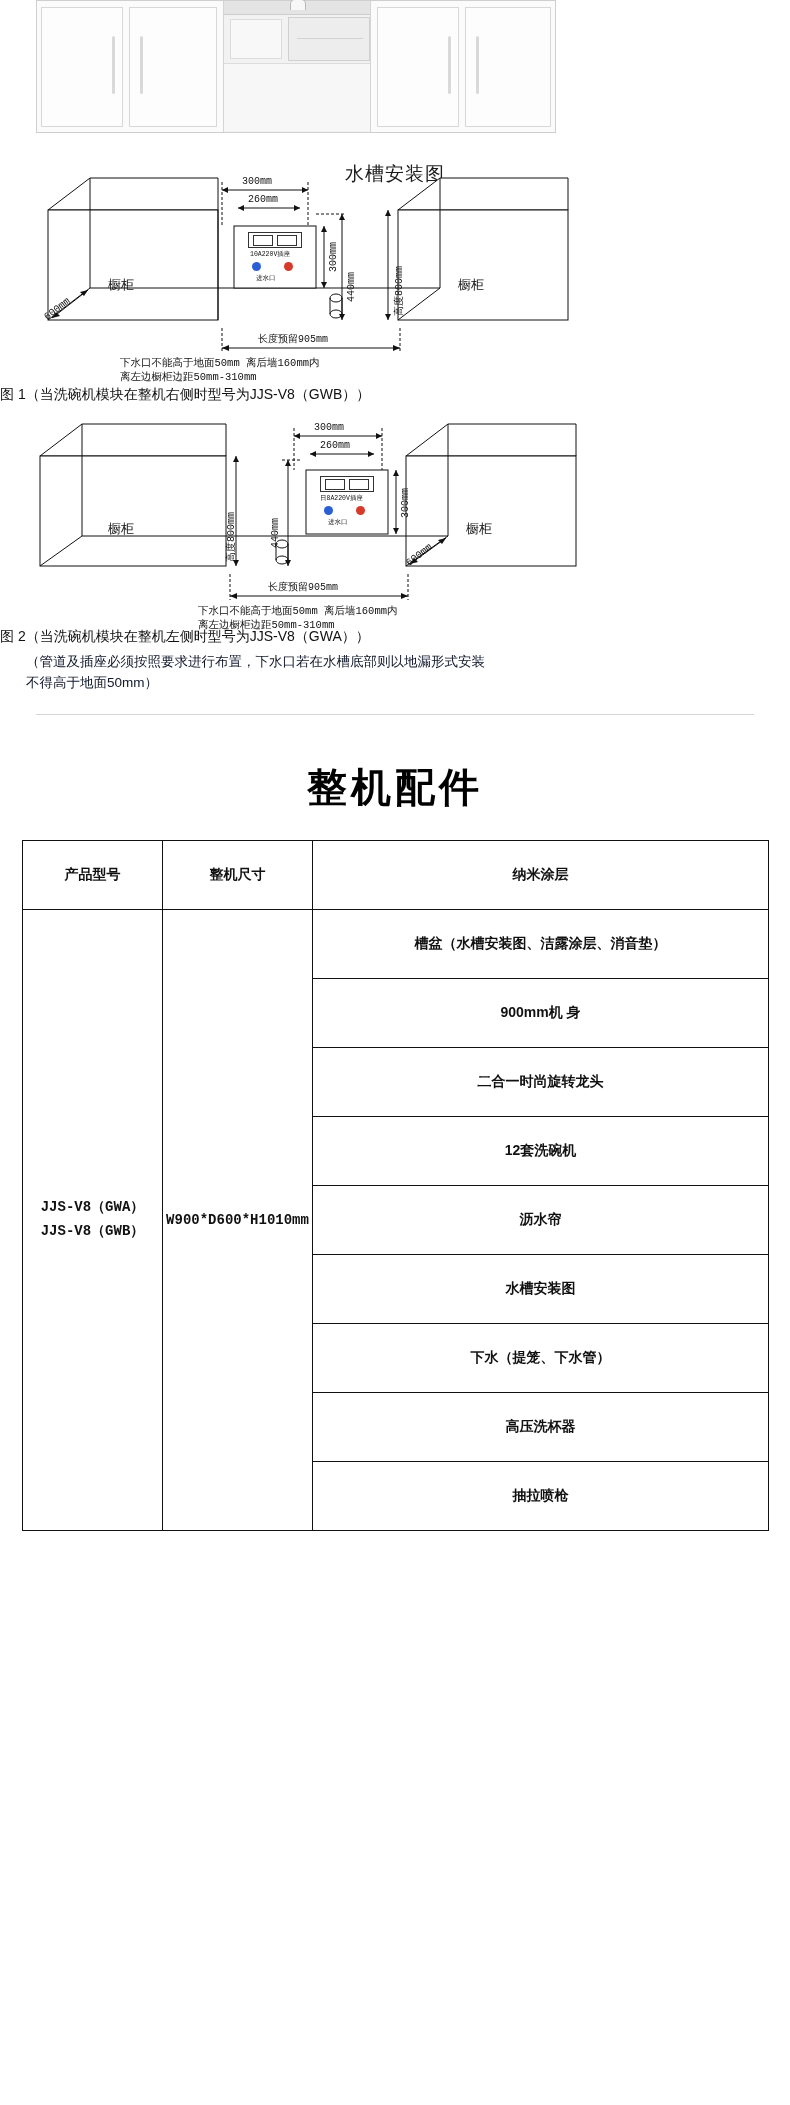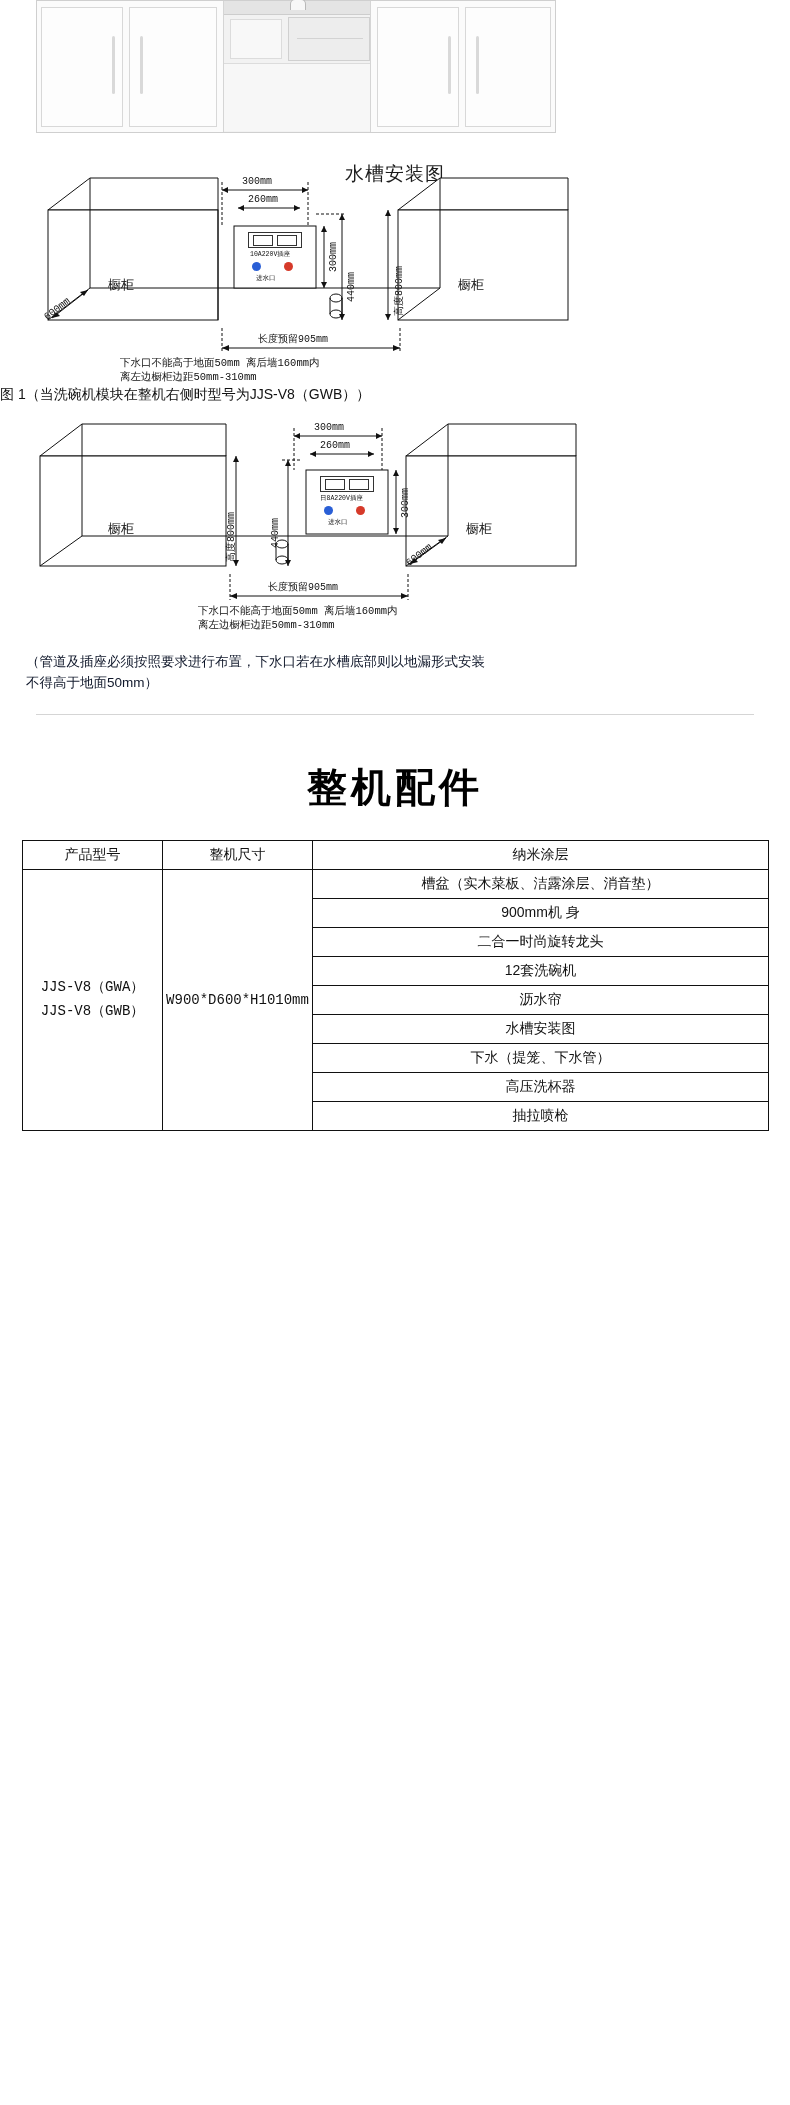--- a/index.html
+++ b/index.html
@@ -225,22 +225,22 @@
   table.spec {
     border-collapse: collapse;
     width: 746px;
     table-layout: fixed;
   }
   table.spec td, table.spec th {
     border: 1px solid #111;
     text-align: center;
     font-size: 14px;
     color: #111;
-    font-weight: normal;
-    padding: 3px 2px;
+    font-weight: bold;
+    padding: 23px 2px;
     height: 22px;
   }
   table.spec th {
     font-size: 14px;
   }
   .col-a { width: 140px; }
   .col-b { width: 150px; }
   .col-c { width: 456px; }
   .model-cell {
     font-family: "Liberation Mono", monospace;
@@ -488,20 +488,21 @@
     </div>
     <div class="socket-txt" style="left:320px; top:86px;">日8A220V插座</div>
     <div class="dot dot-blue" style="left:324px; top:98px;"></div>
     <div class="dot dot-red" style="left:356px; top:98px;"></div>
     <div class="socket-txt" style="left:328px; top:110px;">进水口</div>
 
     <div class="note-text" style="left:198px; top:152px;">下水口不能高于地面50mm 离后墙160mm内</div>
     <div class="note-text" style="left:198px; top:166px;">离左边橱柜边距50mm-310mm</div>
   </div>
 
+  <div class="fig-caption" style="top:628px;">图 2（当洗碗机模块在整机左侧时型号为JJS-V8（GWA））</div>
 
   <div class="footnote" style="left:26px; top:652px;">（管道及插座必须按照要求进行布置，下水口若在水槽底部则以地漏形式安装
   不得高于地面50mm）</div>
 
   <div class="hr-divider" style="top:714px;"></div>
 
   <div class="big-title" style="top:760px;">整机配件</div>
 
   <div class="spec-table-wrap">
     <table class="spec">
@@ -515,21 +516,21 @@
           <th>产品型号</th>
           <th>整机尺寸</th>
           <th>纳米涂层</th>
         </tr>
       </thead>
       <tbody>
         <tr>
           <td class="model-cell" rowspan="9">JJS-V8（GWA）
 JJS-V8（GWB）</td>
           <td class="size-cell" rowspan="9">W900*D600*H1010mm</td>
-          <td>槽盆（实木菜板、洁露涂层、消音垫）</td>
+          <td>槽盆（水槽安装图、洁露涂层、消音垫）</td>
         </tr>
         <tr>
           <td>900mm机 身</td>
         </tr>
         <tr>
           <td>二合一时尚旋转龙头</td>
         </tr>
         <tr>
           <td>12套洗碗机</td>
         </tr>

